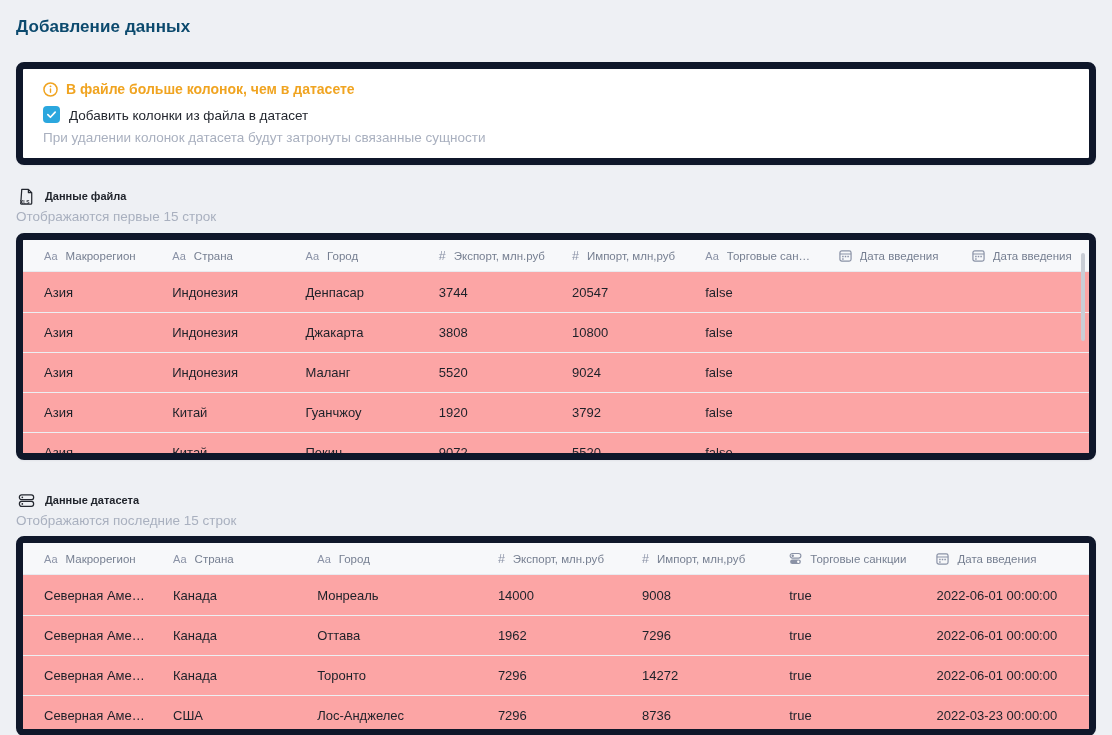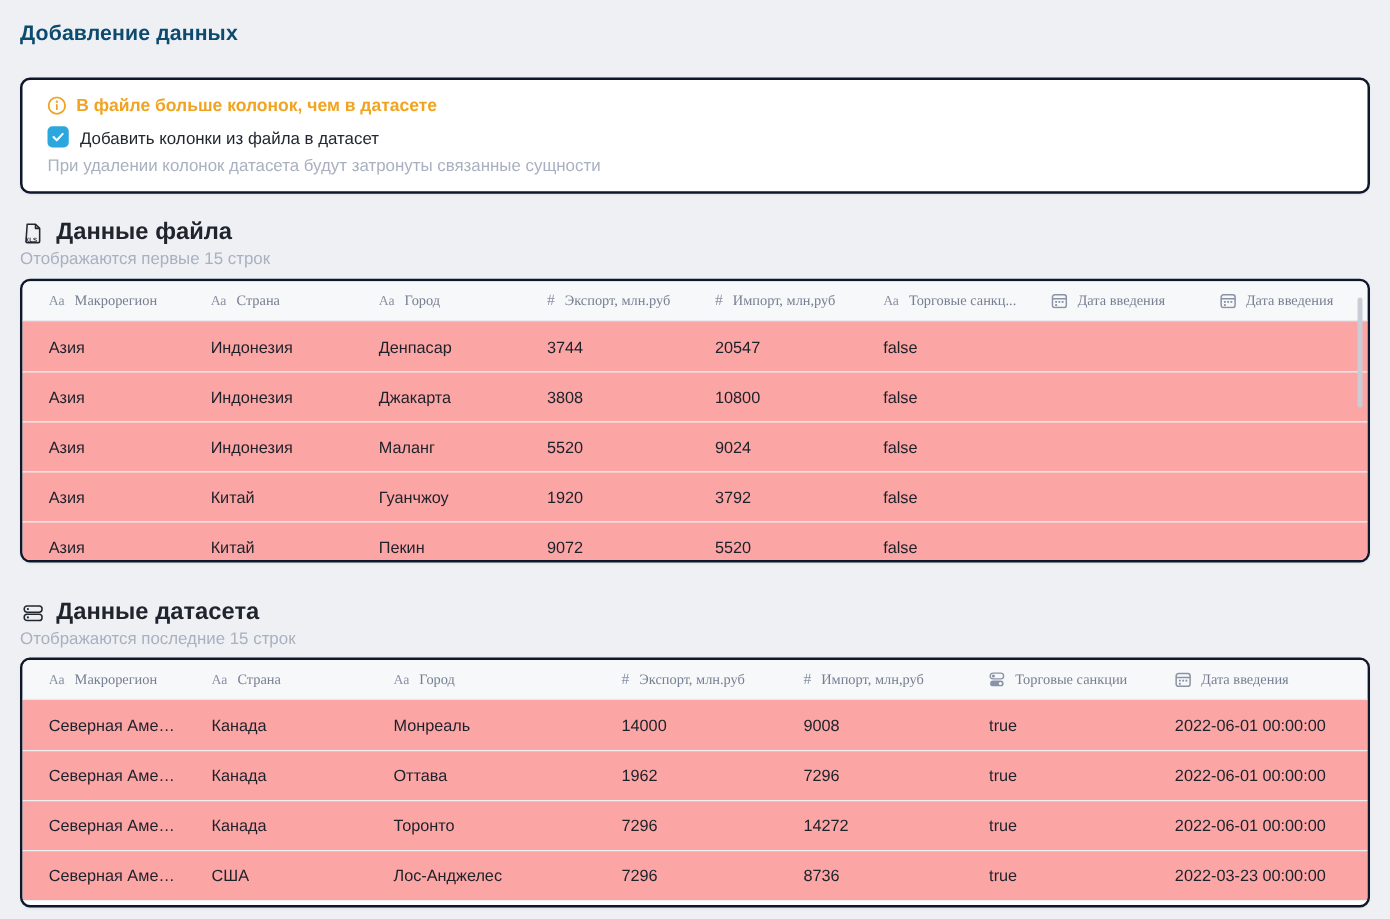--- a/index.html
+++ b/index.html
@@ -12,21 +12,21 @@
   .page { padding: 0 16px; }
 
   h1.page-title {
     padding-top: 17px;
     font-size: 17px; font-weight: bold; color: #0c4a6e;
     letter-spacing: .1px;
   }
 
   .card {
     background: #fff;
-    border: 2px solid #0f172a;
+    border: 7px solid #0f172a;
     border-radius: 8px;
     box-shadow: 0 1px 2px rgba(16,24,40,.05);
   }
 
   
   .warn-card { margin-top: 25px; padding: 11px 20px 12px; }
   .warn-title-row { display: flex; align-items: center; gap: 8px; height: 18px; }
   .warn-title { color: #f0a421; font-weight: bold; font-size: 14px; }
   .info-icon { display: inline-flex; width: 15px; height: 15px; flex: 0 0 auto; }
   .muted { color: #a9b0bf; font-size: 13.5px; line-height: 16px; }
@@ -39,21 +39,21 @@
     width: 17px; height: 17px; border-radius: 4px;
     background: #2ba7de; display: inline-flex;
     align-items: center; justify-content: center; flex: 0 0 auto;
   }
   .warn-note { margin-top: 7px; }
 
   
   .section-head { display: flex; align-items: center; gap: 9px; height: 20px; }
   .section-head.first { margin-top: 21px; }
   .section-head.second { margin-top: 30px; }
-  .section-title { font-size: 19px; font-weight: bold; color: #20242c; }
+  .section-title { font-size: 11px; font-weight: bold; color: #20242c; }
   .section-icon { display: inline-flex; width: 20px; height: 20px; align-items: center; justify-content: center; }
   .section-sub { margin-top: 3px; }
 
   
   .table-card { margin-top: 8px; overflow: hidden; position: relative; }
   .table-file { height: 227px; }
   .table-dataset { margin-top: 7px; height: 200px; }
   .thead {
     display: grid; height: 32px; align-items: center;
     background: #f7f8fa; border-bottom: 1px solid #e8eaef;
@@ -61,21 +61,21 @@
   .tr { display: grid; height: 40px; align-items: center; background: #fca5a5; }
   .tbody .tr + .tr { border-top: 1px solid #edeff3; }
   .table-dataset .tbody::after { content: ""; display: block; border-top: 1px solid #edeff3; height: 8px; }
   .table-file .thead, .table-file .tr { grid-template-columns: repeat(8, 1fr); }
   .table-dataset .thead, .table-dataset .tr {
     grid-template-columns: 1.32fr 1.42fr 1.78fr 1.42fr 1.45fr 1.45fr 1.66fr;
   }
   .th {
     display: flex; align-items: center; gap: 8px;
     padding: 0 8px 0 16px; overflow: hidden; white-space: nowrap;
-    color: #767f91; font-size: 11.5px; font-family: Liberation Serif, serif;
+    color: #767f91; font-size: 11.5px;
   }
   .thead .th:first-child, .tr .td:first-child { padding-left: 21px; }
   .col-icon { color: #8a92a6; font-size: 11px; display: inline-flex; align-items: center; flex: 0 0 auto; }
   .col-icon.hash { font-size: 12.5px; }
   .col-label { overflow: hidden; text-overflow: ellipsis; }
   .td {
     padding: 0 8px 0 16px; font-size: 13px; color: #1d2129;
     overflow: hidden; white-space: nowrap; text-overflow: ellipsis;
   }
 

